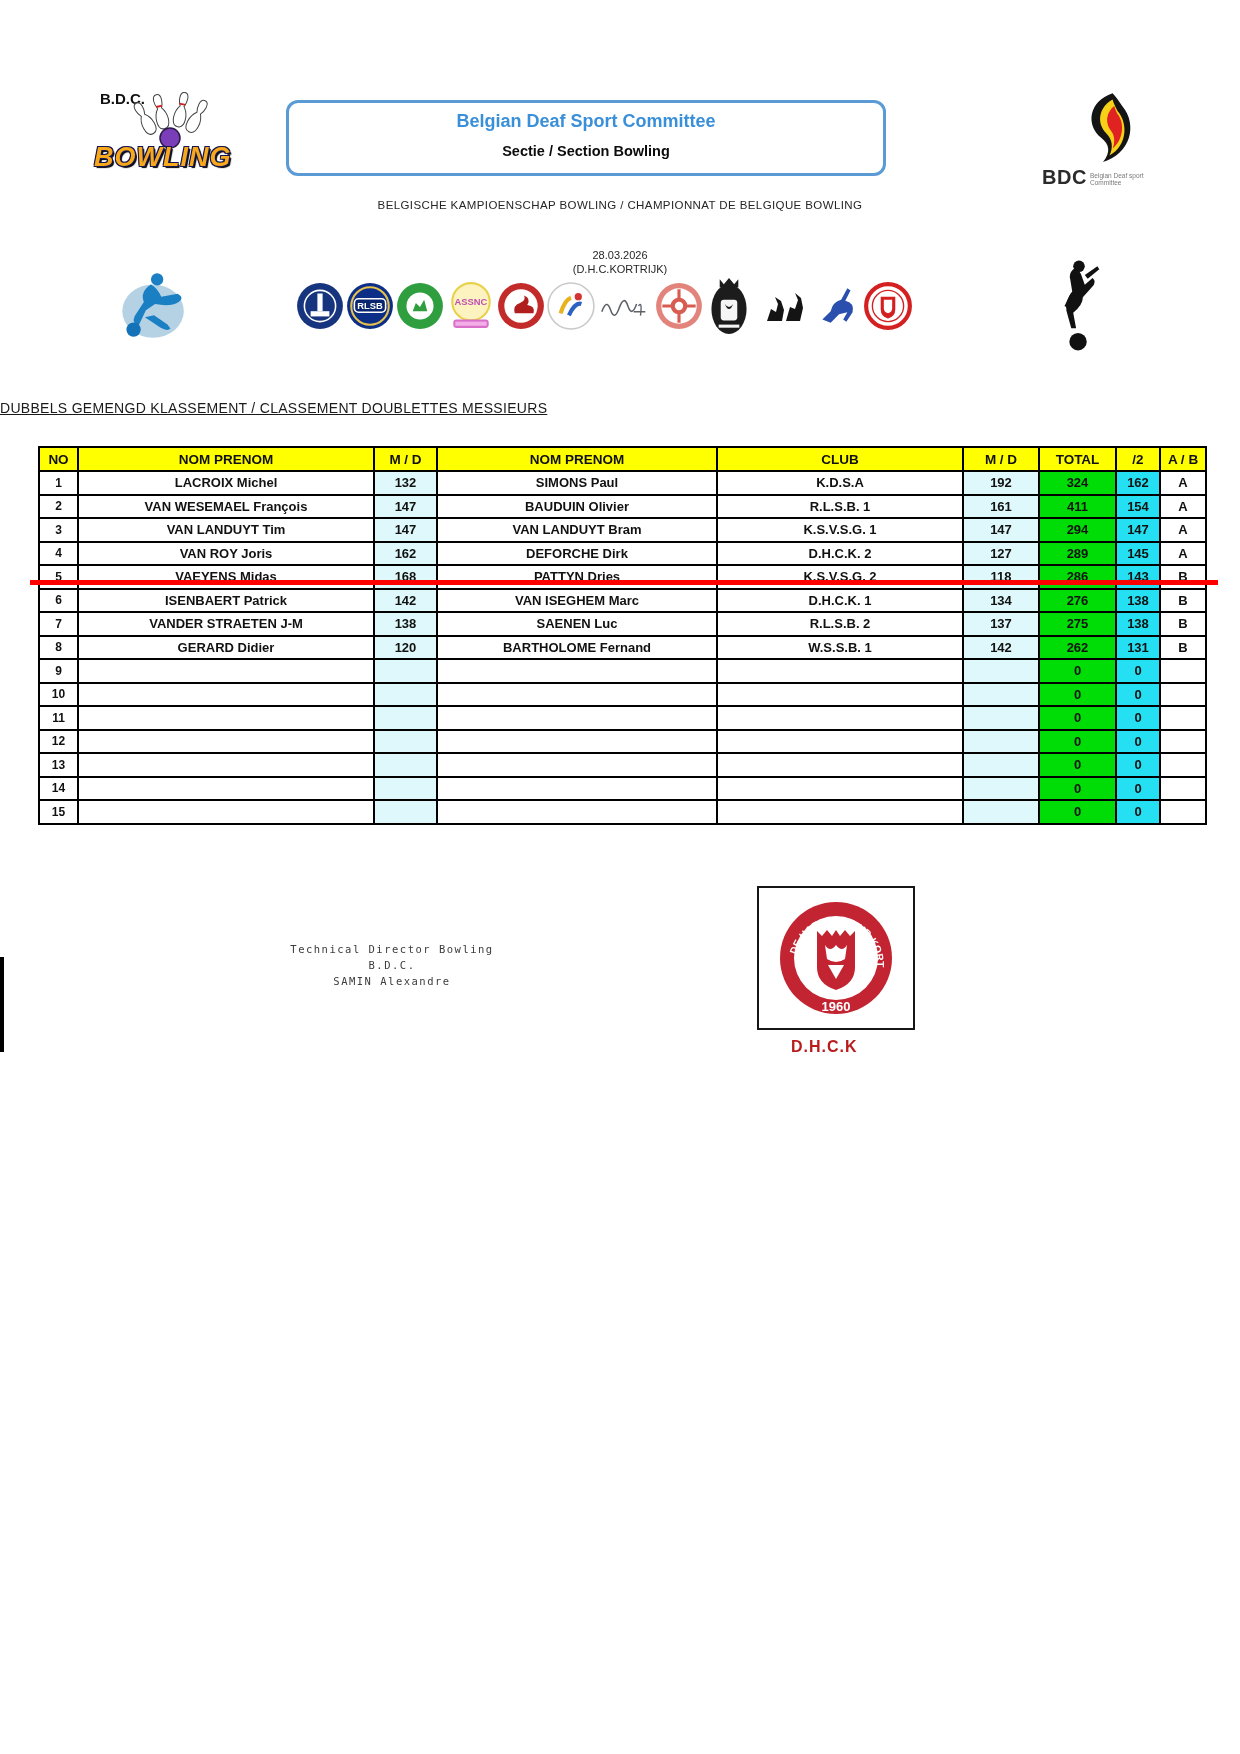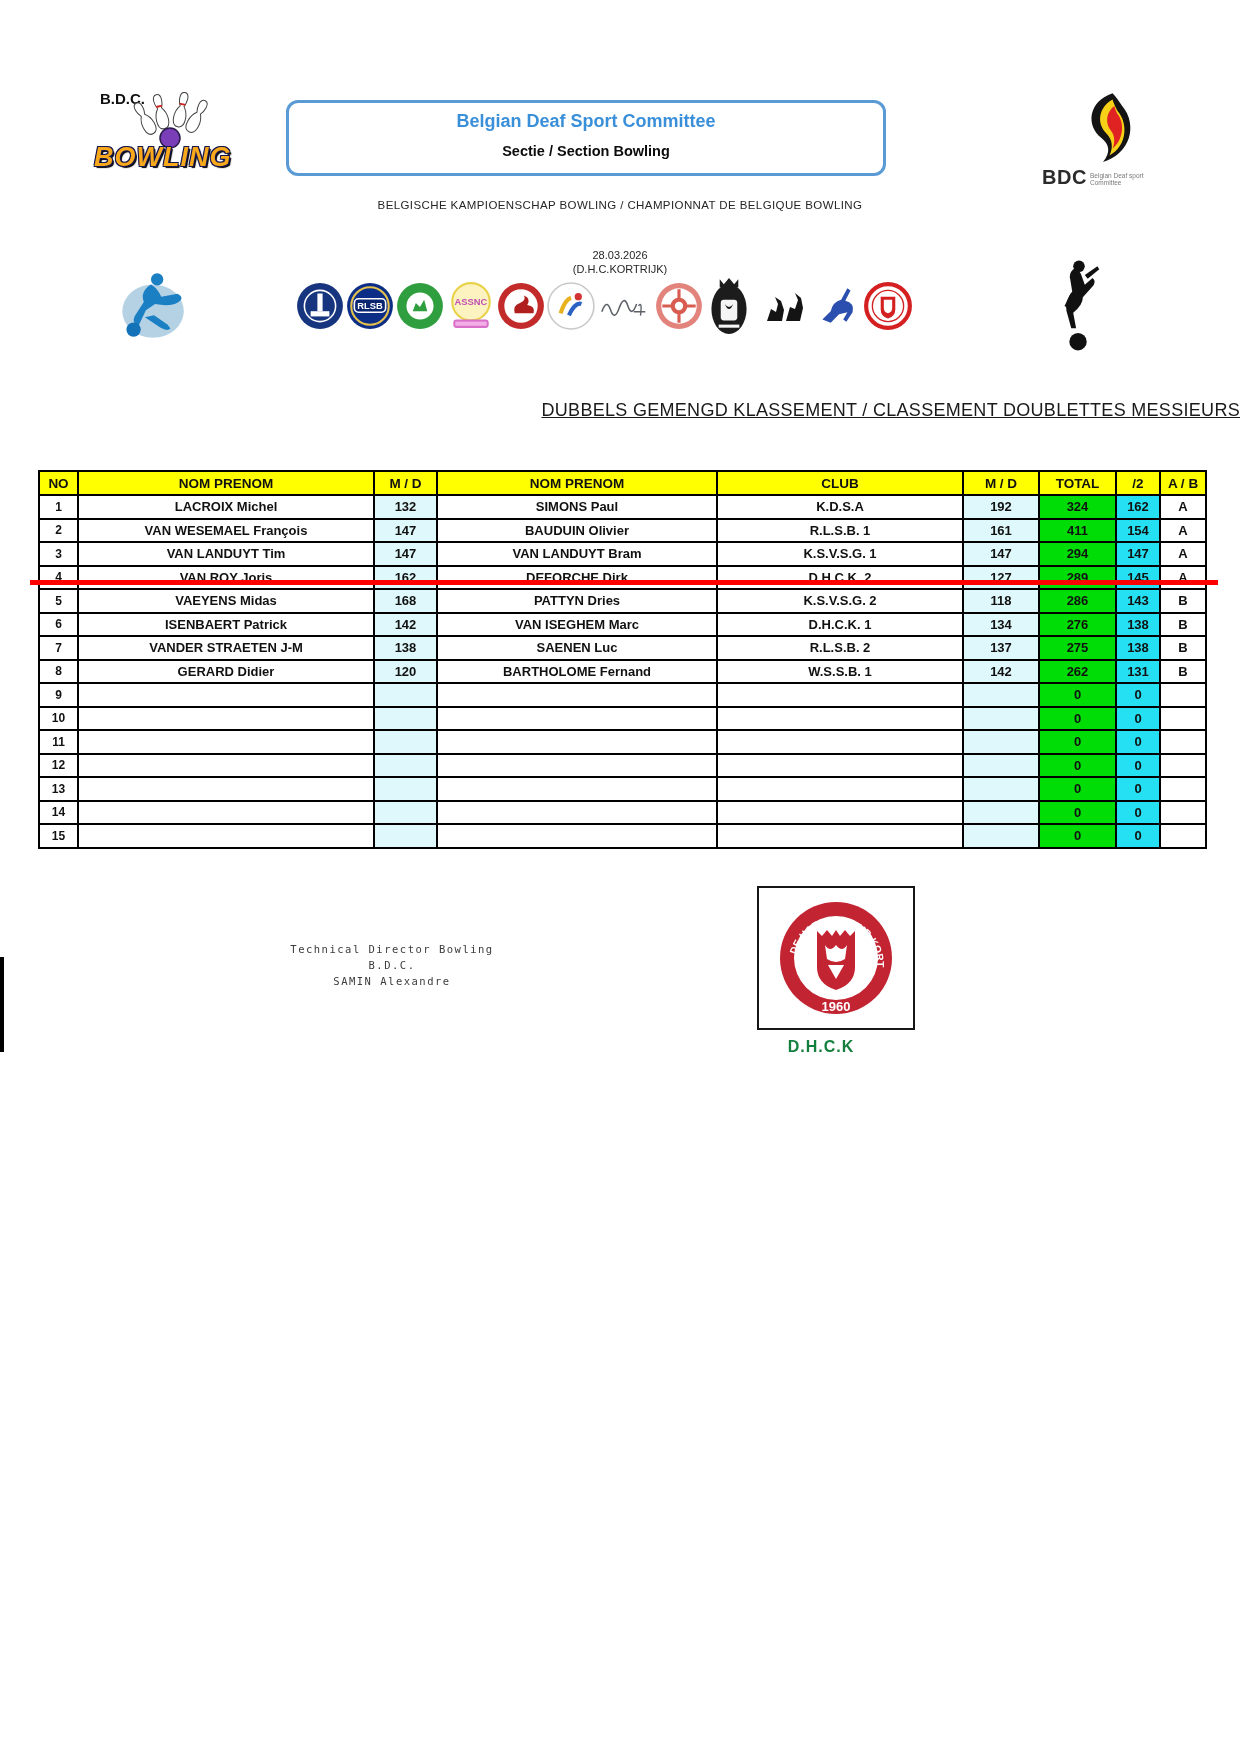--- a/index.html
+++ b/index.html
@@ -33,44 +33,44 @@
   .bowler-icon{position:absolute;left:110px;top:264px;width:82px;height:82px;}
   .logos-strip{position:absolute;left:295px;top:272px;width:618px;height:68px;
      display:flex;align-items:center;justify-content:space-between;}
   .club-logo{display:inline-block;width:50px;height:50px;}
   .club-logo svg{width:100%;height:100%;}
   .club-logo.tall{height:62px;width:50px;}
   .club-logo.wide{width:58px;height:40px;}
   .girl-icon{position:absolute;left:1050px;top:254px;width:58px;height:100px;}
 
   
-  .section-title{position:absolute;left:0;top:400px;width:1240px;text-align:right;
-     font-size:18px;font-weight:500;color:#1a1a1a;text-decoration:underline;letter-spacing:.3px;}
+  .section-title{position:absolute;left:0;top:400px;width:1240px;text-align:left;
+     font-size:14px;font-weight:500;color:#1a1a1a;text-decoration:underline;letter-spacing:.3px;}
 
   
   .table-wrap{position:absolute;left:38px;top:446px;width:1167px;}
-  table.results{border-collapse:collapse;table-layout:fixed;width:1167px;margin-top:24px;}
+  table.results{border-collapse:collapse;table-layout:fixed;width:1167px;}
   .results th,.results td{border:2.5px solid #000;text-align:center;vertical-align:middle;
      padding:0;overflow:hidden;white-space:nowrap;font-weight:bold;}
   .results th{background:var(--header_bg);height:22px;font-size:13.5px;}
   .results td{height:21.5px;font-size:13px;background:#fff;}
   td.c-md{background:var(--md_bg);}
   td.c-total{background:var(--total_bg);}
   td.c-half{background:var(--half_bg);}
   td.c-no{font-size:12px;}
   .red-divider{position:absolute;left:30px;top:580px;width:1188px;height:5px;background:var(--divider_red);z-index:5;}
 
   
   .signature{position:absolute;left:220px;top:941px;width:344px;text-align:center;
      font-family:"DejaVu Sans Mono",monospace;font-size:10.5px;line-height:16px;
      letter-spacing:1.5px;color:#3c3c3c;}
   .club-box{position:absolute;left:757px;top:886px;width:154px;height:140px;border:2.5px solid #161616;
      background:#fff;display:flex;align-items:center;justify-content:center;}
-  .dhck-label{position:absolute;left:744px;top:1038px;width:154px;text-align:center;
-     font-size:16px;font-weight:bold;letter-spacing:1px;color:#15803d;}
+  .dhck-label{position:absolute;left:791px;top:1038px;width:154px;text-align:left;
+     font-size:16px;font-weight:bold;letter-spacing:1px;color:#b91c1c;}
   .edge-bar{position:absolute;left:0;top:957px;width:4px;height:95px;background:#000;}
 </style>
 </head>
 <body>
 
 <div id="page">
 
   <div class="bdc-logo">
     <span class="bdc-txt">B.D.C.</span>
     <svg width="120" height="58" viewBox="0 0 120 58">

